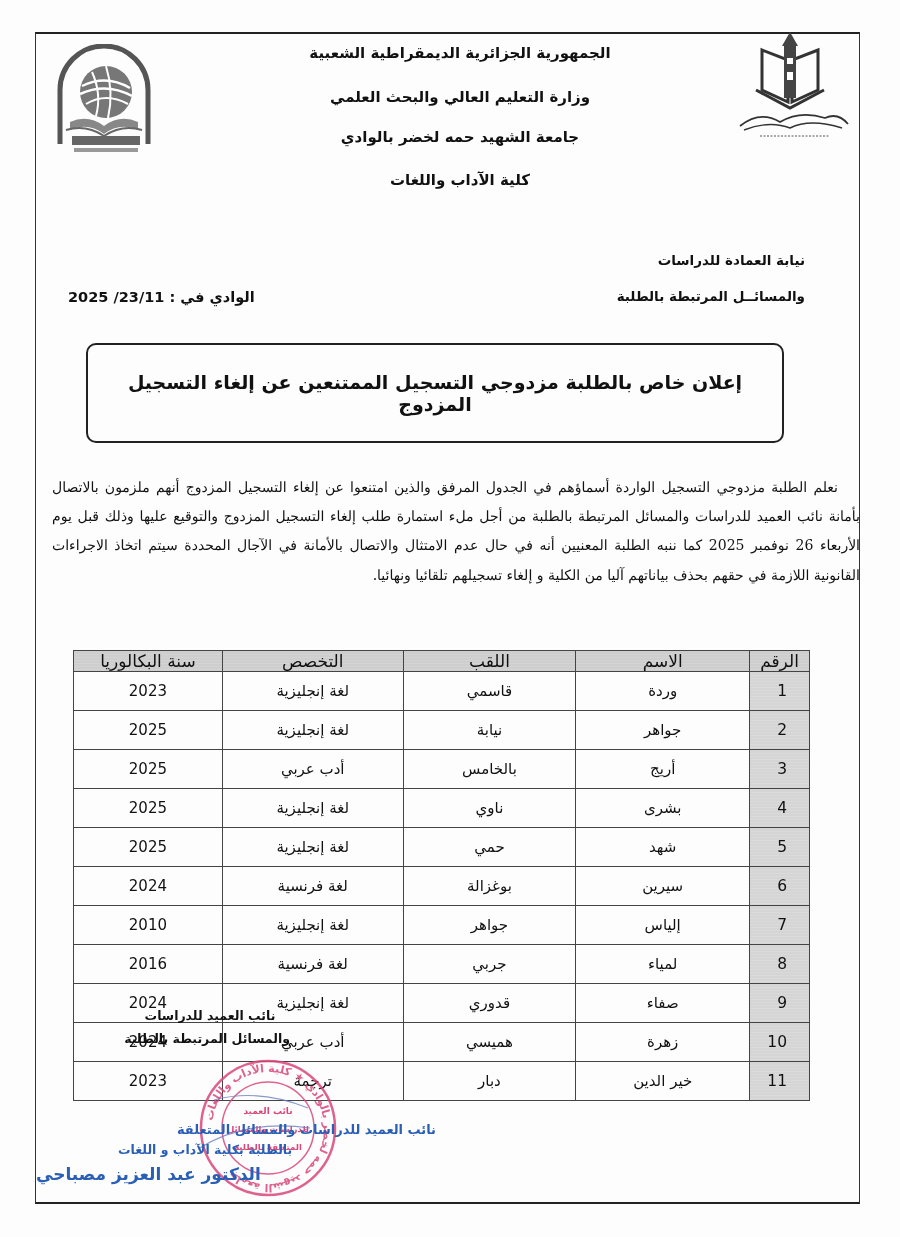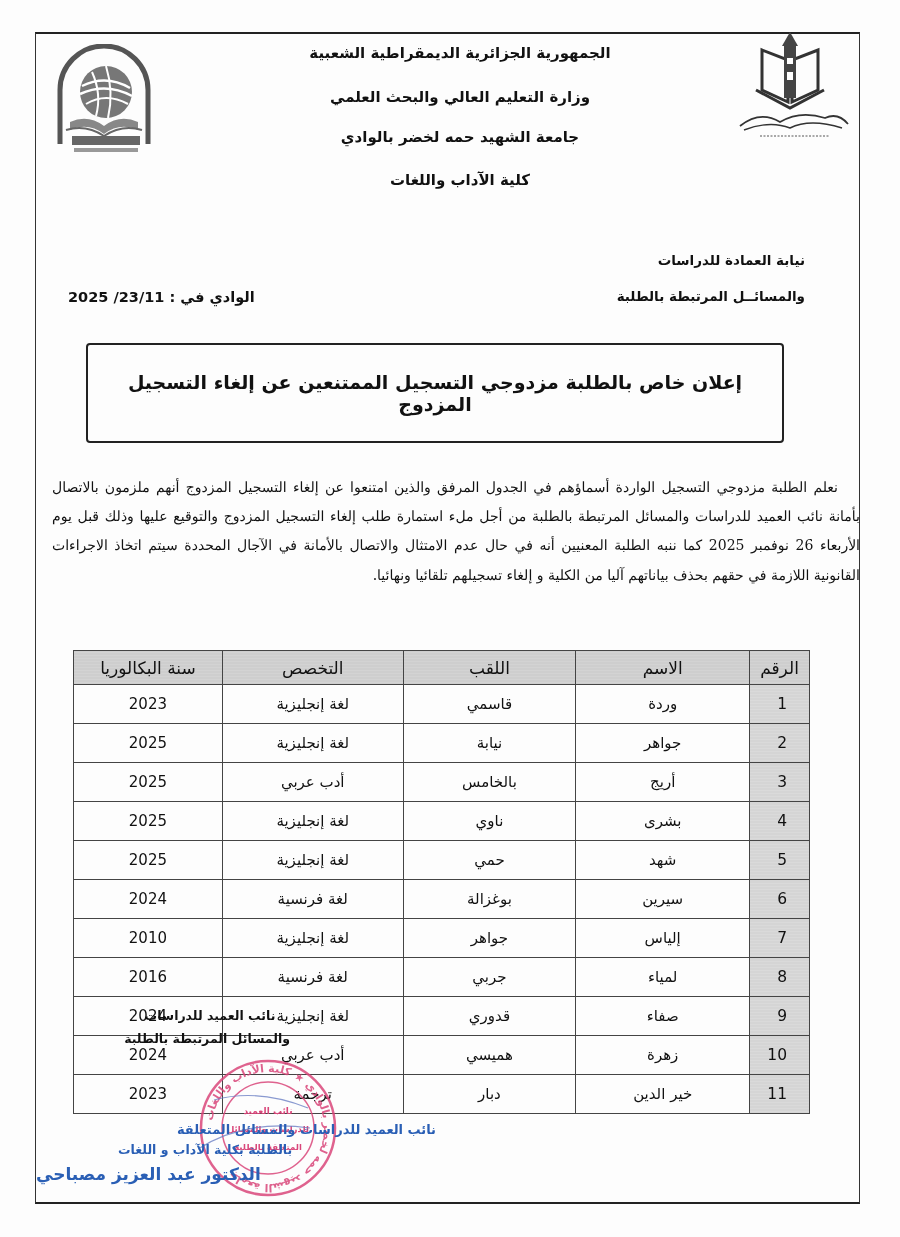--- a/index.html
+++ b/index.html
@@ -21,38 +21,38 @@
     .logo-left { position: absolute; left: 52px; top: 44px; width: 104px; height: 112px; }
     .logo-right { position: absolute; left: 730px; top: 30px; width: 125px; height: 112px; }
 
     .office { position: absolute; right: 95px; top: 252px; direction: rtl; text-align: right; font-weight: bold; font-size: 13.5px; }
     .office .l1 { position: absolute; right: 0; top: 0; white-space: nowrap; }
     .office .l2 { position: absolute; right: 0; top: 36px; white-space: nowrap; }
     .dateline { position: absolute; left: 68px; top: 289px; direction: rtl; font-weight: bold; font-size: 14.5px; white-space: nowrap; }
 
     .title-box {
       position: absolute; left: 86px; top: 343px; width: 698px; height: 100px;
-      border: 2.2px solid #222; border-radius: 4px;
+      border: 2.2px solid #222; border-radius: 10px;
     }
     .title-text { position: absolute; left: 0; right: 0; top: 26px; text-align: center; direction: rtl; font-weight: bold; font-size: 19px; }
 
     .body-par {
       position: absolute; left: 52px; top: 473px; width: 808px; direction: rtl; text-align: justify;
       font-family: "DejaVu Serif", "Liberation Serif", serif; font-size: 14px; line-height: 29.2px;
       text-align-last: right;
     }
     .body-par .indent { display: inline-block; width: 22px; }
 
     table.students {
       position: absolute; left: 73px; top: 650px; width: 737px; border-collapse: collapse; direction: rtl;
       font-family: "DejaVu Sans", "Liberation Sans", sans-serif;
     }
     table.students th, table.students td { border: 1px solid #444; text-align: center; font-size: 15px; height: 39px; padding: 0; }
     table.students th {
-      font-weight: normal; font-size: 17px; height: 34px;
+      font-weight: normal; font-size: 17px; height: 21px;
       background: repeating-linear-gradient(0deg, #c9c9c9 0px, #c9c9c9 1px, #d3d3d3 1px, #d3d3d3 3px);
     }
     table.students td.num {
       background: repeating-linear-gradient(0deg, #cfcfcf 0px, #cfcfcf 1px, #dadada 1px, #dadada 3px);
       text-align: right; padding-right: 22px; font-size: 15.5px;
     }
     col.c-num { width: 60px; } col.c-name { width: 174px; } col.c-sur { width: 173px; } col.c-spec { width: 181px; } col.c-yr { width: 149px; }
     td.yr { font-size: 16px; }
 
     .sig-block { position: absolute; left: 130px; top: 1008px; direction: rtl; text-align: center; font-weight: bold; font-size: 12.5px; width: 160px; }

